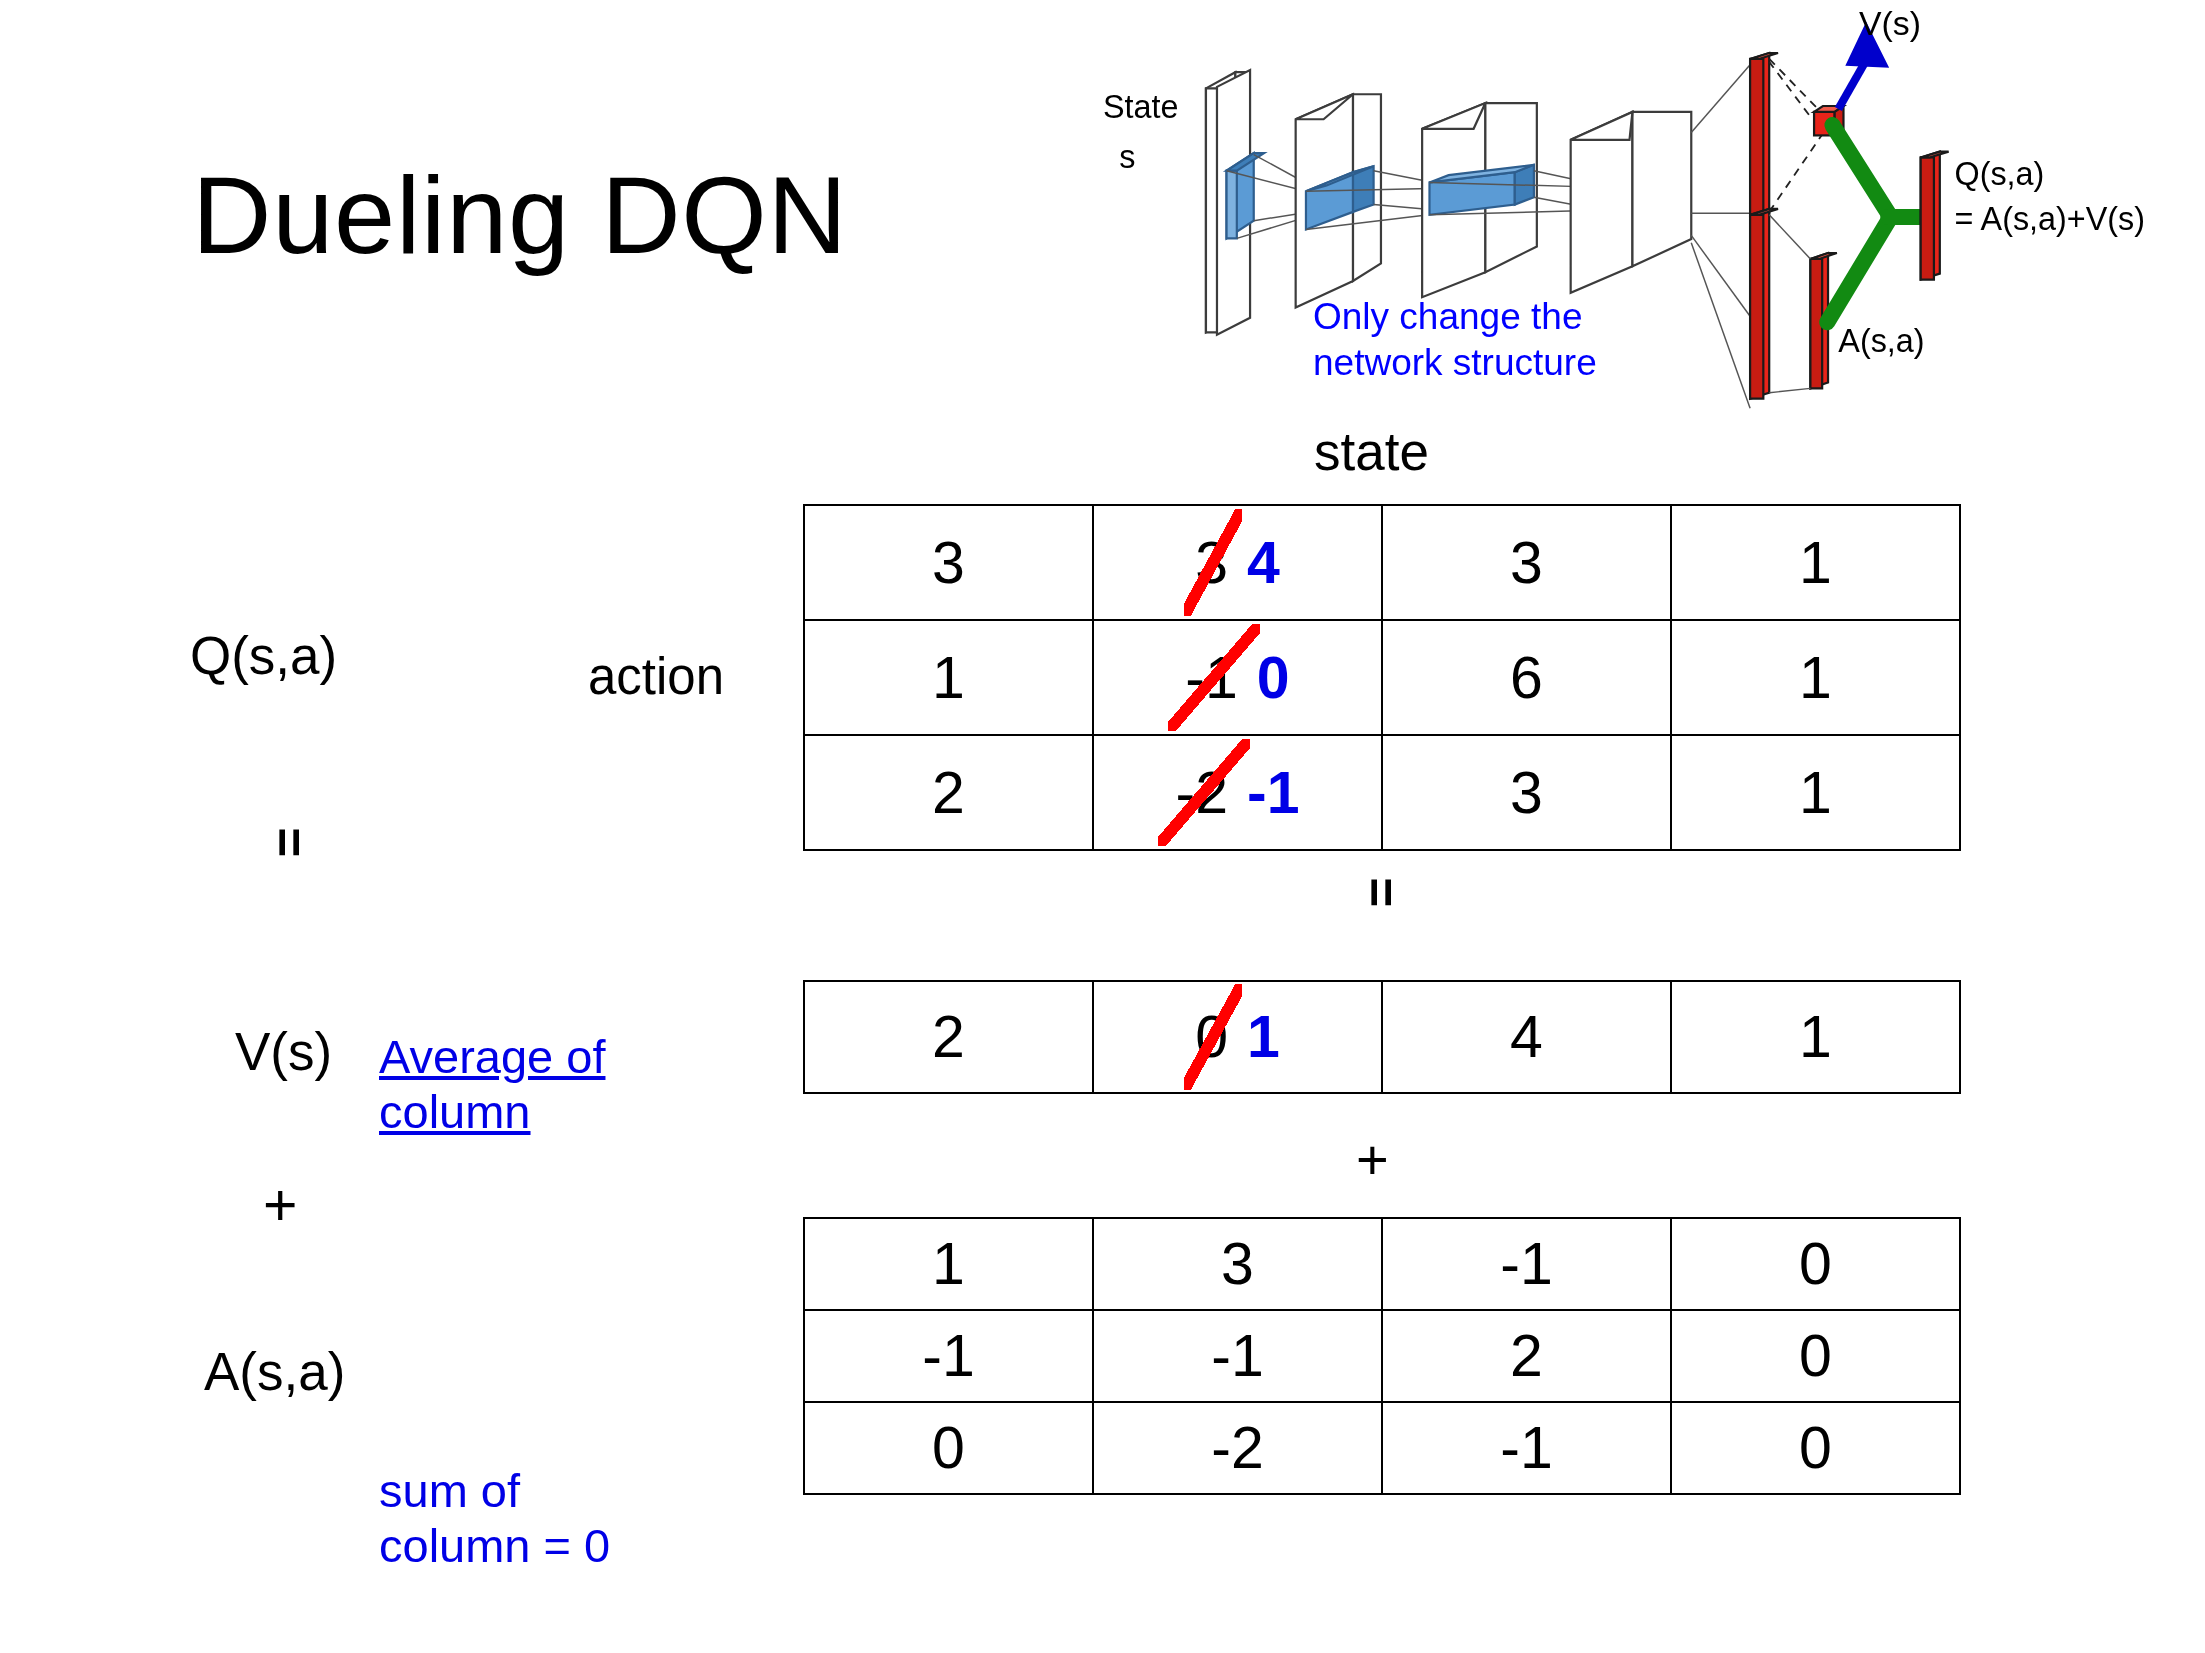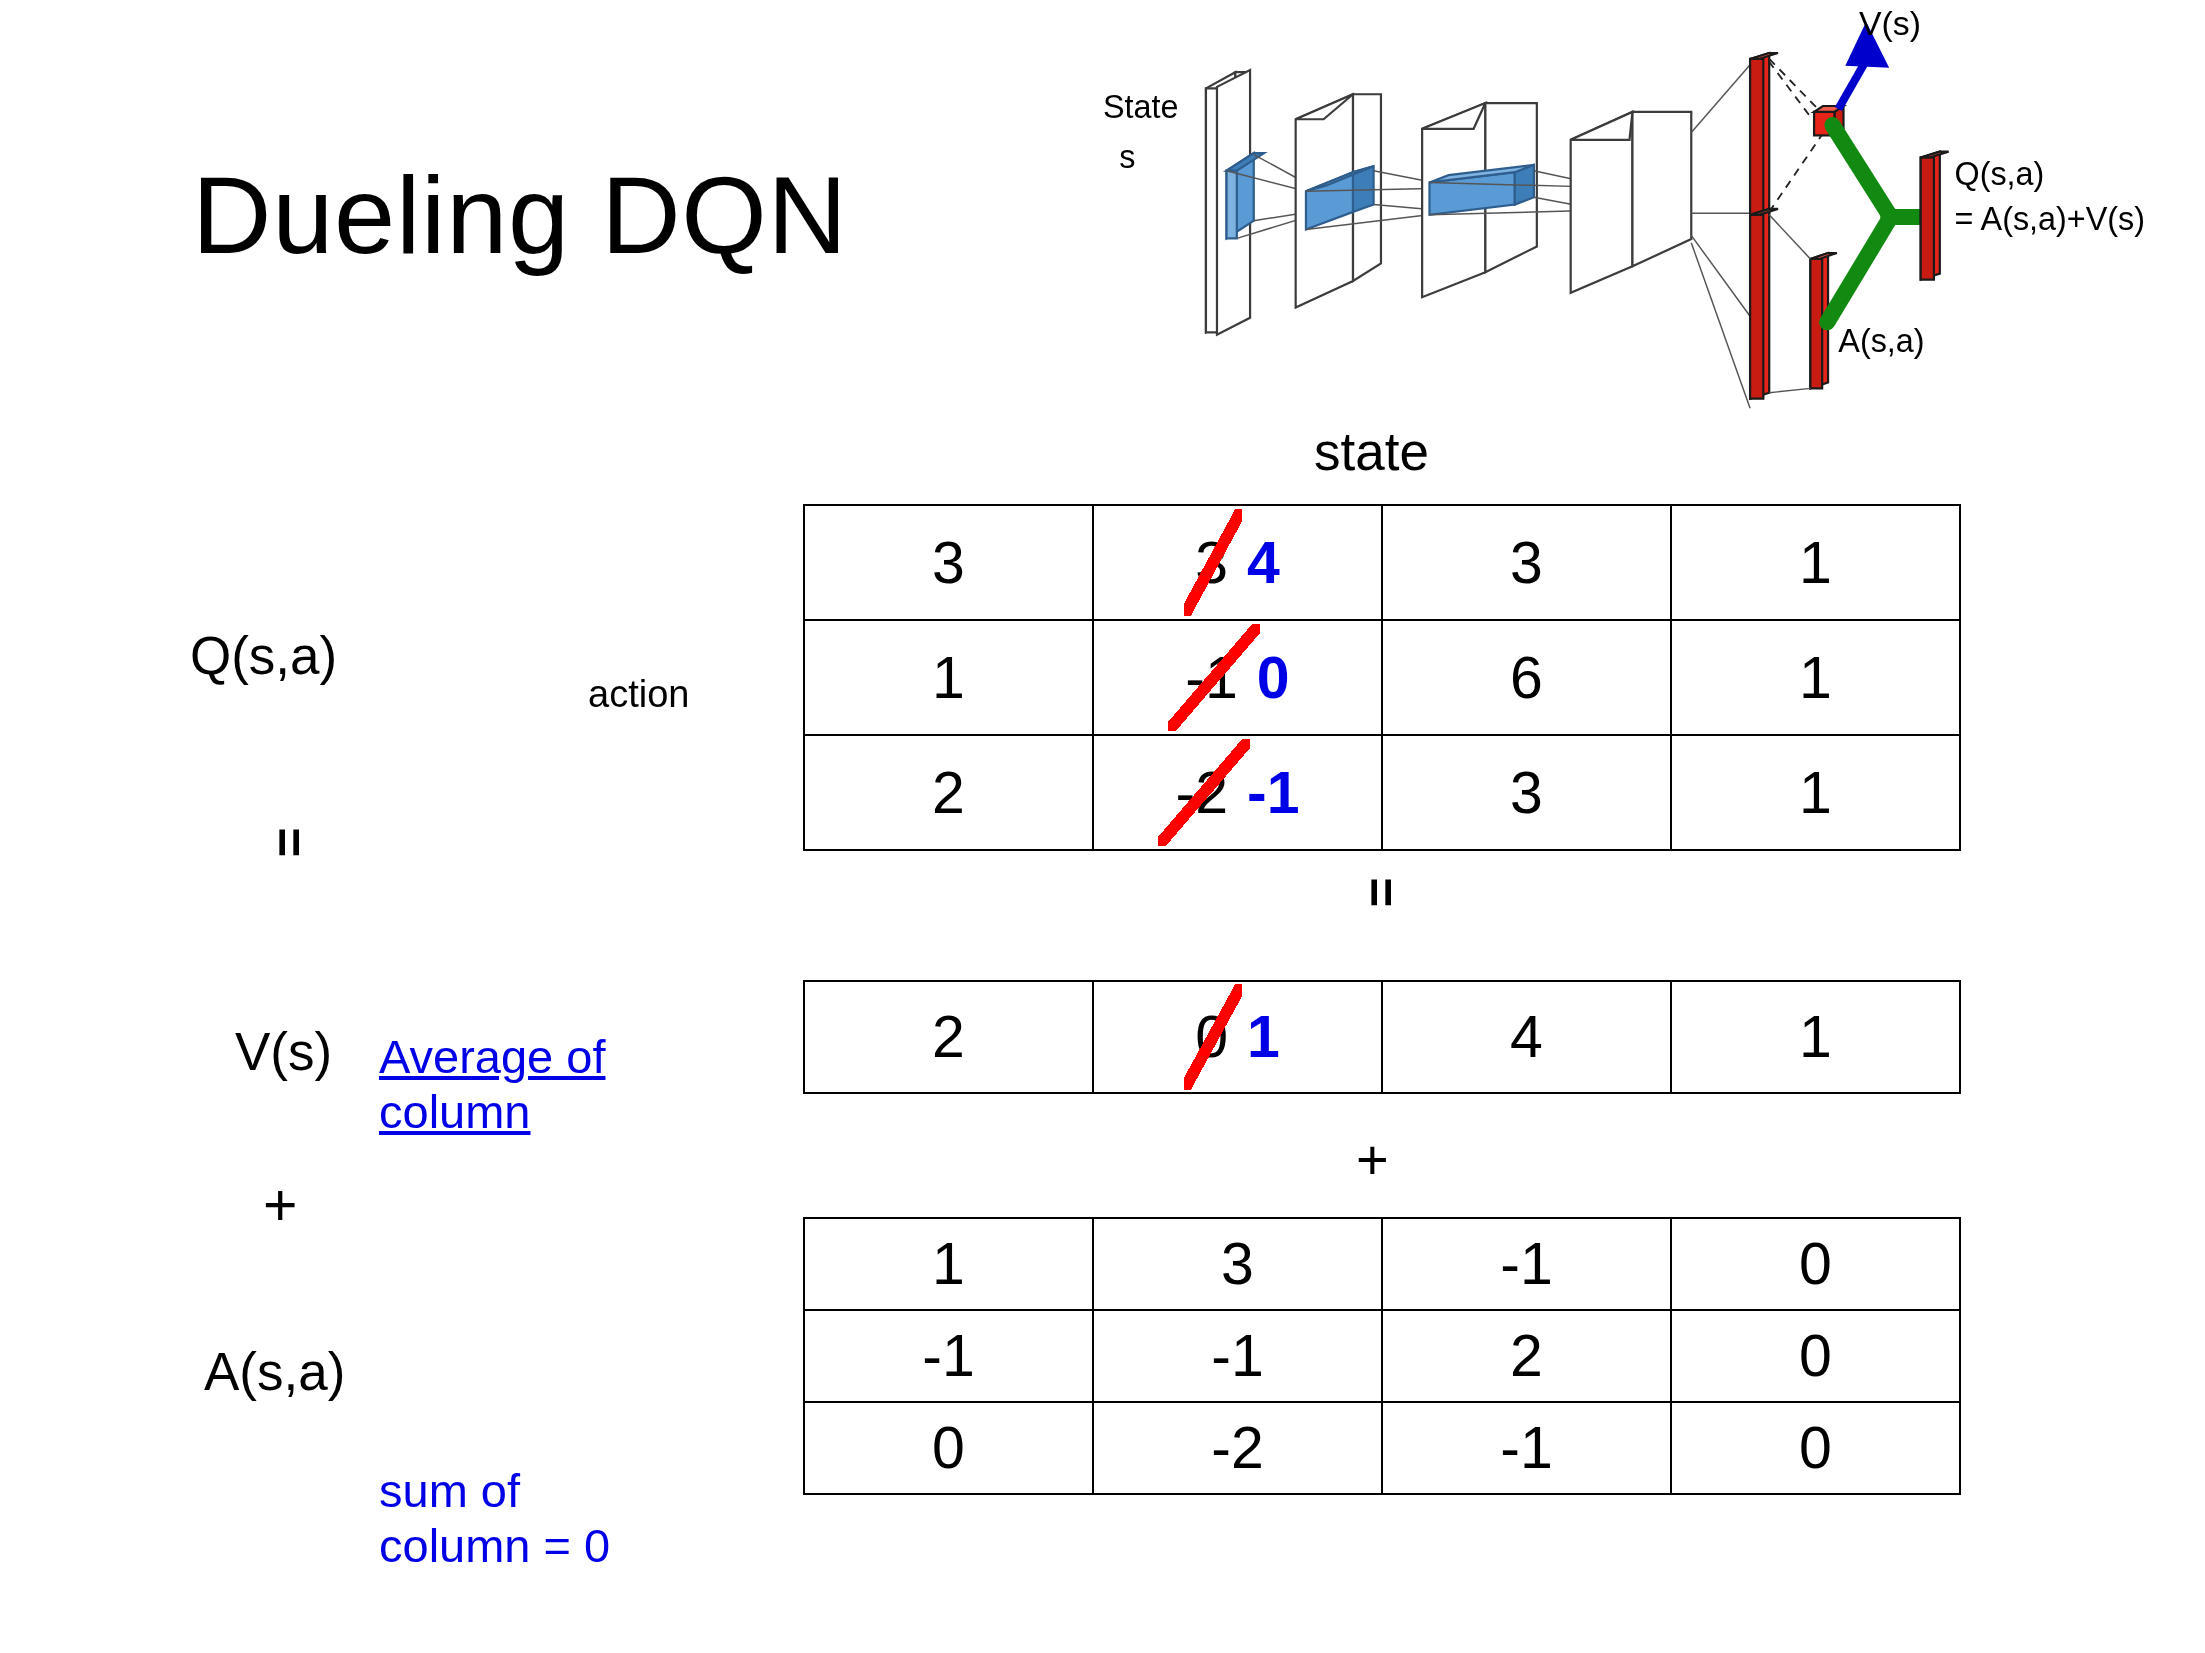--- a/index.html
+++ b/index.html
@@ -10,21 +10,21 @@
 
   
   #slide-title{left:176px;top:160px;font-size:110px;line-height:1;
                letter-spacing:0.7px;font-weight:400;white-space:nowrap;margin-left:16px;}
 
   
   .side-label{font-size:53px;line-height:1;white-space:nowrap;}
   #label-q{left:190px;top:629px;}
   #label-v{left:235px;top:1025px;}
   #label-a{left:204px;top:1345px;}
-  #label-action{left:588px;top:651px;font-size:38px;margin-top:24px;}
+  #label-action{left:588px;top:651px;font-size:51px;}
 
   
   .eq-rot{font-size:51px;line-height:1;font-weight:700;
           transform:rotate(90deg);transform-origin:center center;}
   #eq-left{left:259px;top:817px;width:59px;text-align:center;}
   #eq-mid{left:1351px;top:867px;width:59px;text-align:center;}
 
   .plus-sign{font-size:59px;line-height:1;font-weight:500;}
   #plus-left{left:263px;top:1176px;}
   #plus-mid{left:1356px;top:1132px;font-size:56px;}
@@ -191,20 +191,22 @@
     </g>
 
     <text class="dtext" x="1028" y="48" font-size="46" fill="#000">V(s)</text>
     <text class="dtext" x="1000" y="478" font-size="44" fill="#000">A(s,a)</text>
     <text class="dtext" x="1158" y="252" font-size="44" fill="#000">Q(s,a)</text>
     <text class="dtext" x="1158" y="312" font-size="44" fill="#000">= A(s,a)+V(s)</text>
     <text class="dtext" x="0" y="160" font-size="44" fill="#000">State</text>
     <text class="dtext" x="22" y="228" font-size="44" fill="#000">s</text>
     <text class="dtext" x="286" y="252" font-size="48" fill="#0000FF" style="display:none">Only change the</text>
   </svg>
+  <div class="abs" style="left:210px;top:294px;color:#0000FF;font-size:37px;line-height:1.25;white-space:pre-line;">Only change the
+network structure</div>
 </div>
 
 <div class="abs" id="label-state">state</div>
 
 <div class="abs side-label" id="label-q">Q(s,a)</div>
 <div class="abs side-label" id="label-action">action</div>
 <div class="abs eq-rot" id="eq-left">=</div>
 <div class="abs side-label" id="label-v">V(s)</div>
 <div class="abs blue-note" id="note-avg">Average of
 column</div>

